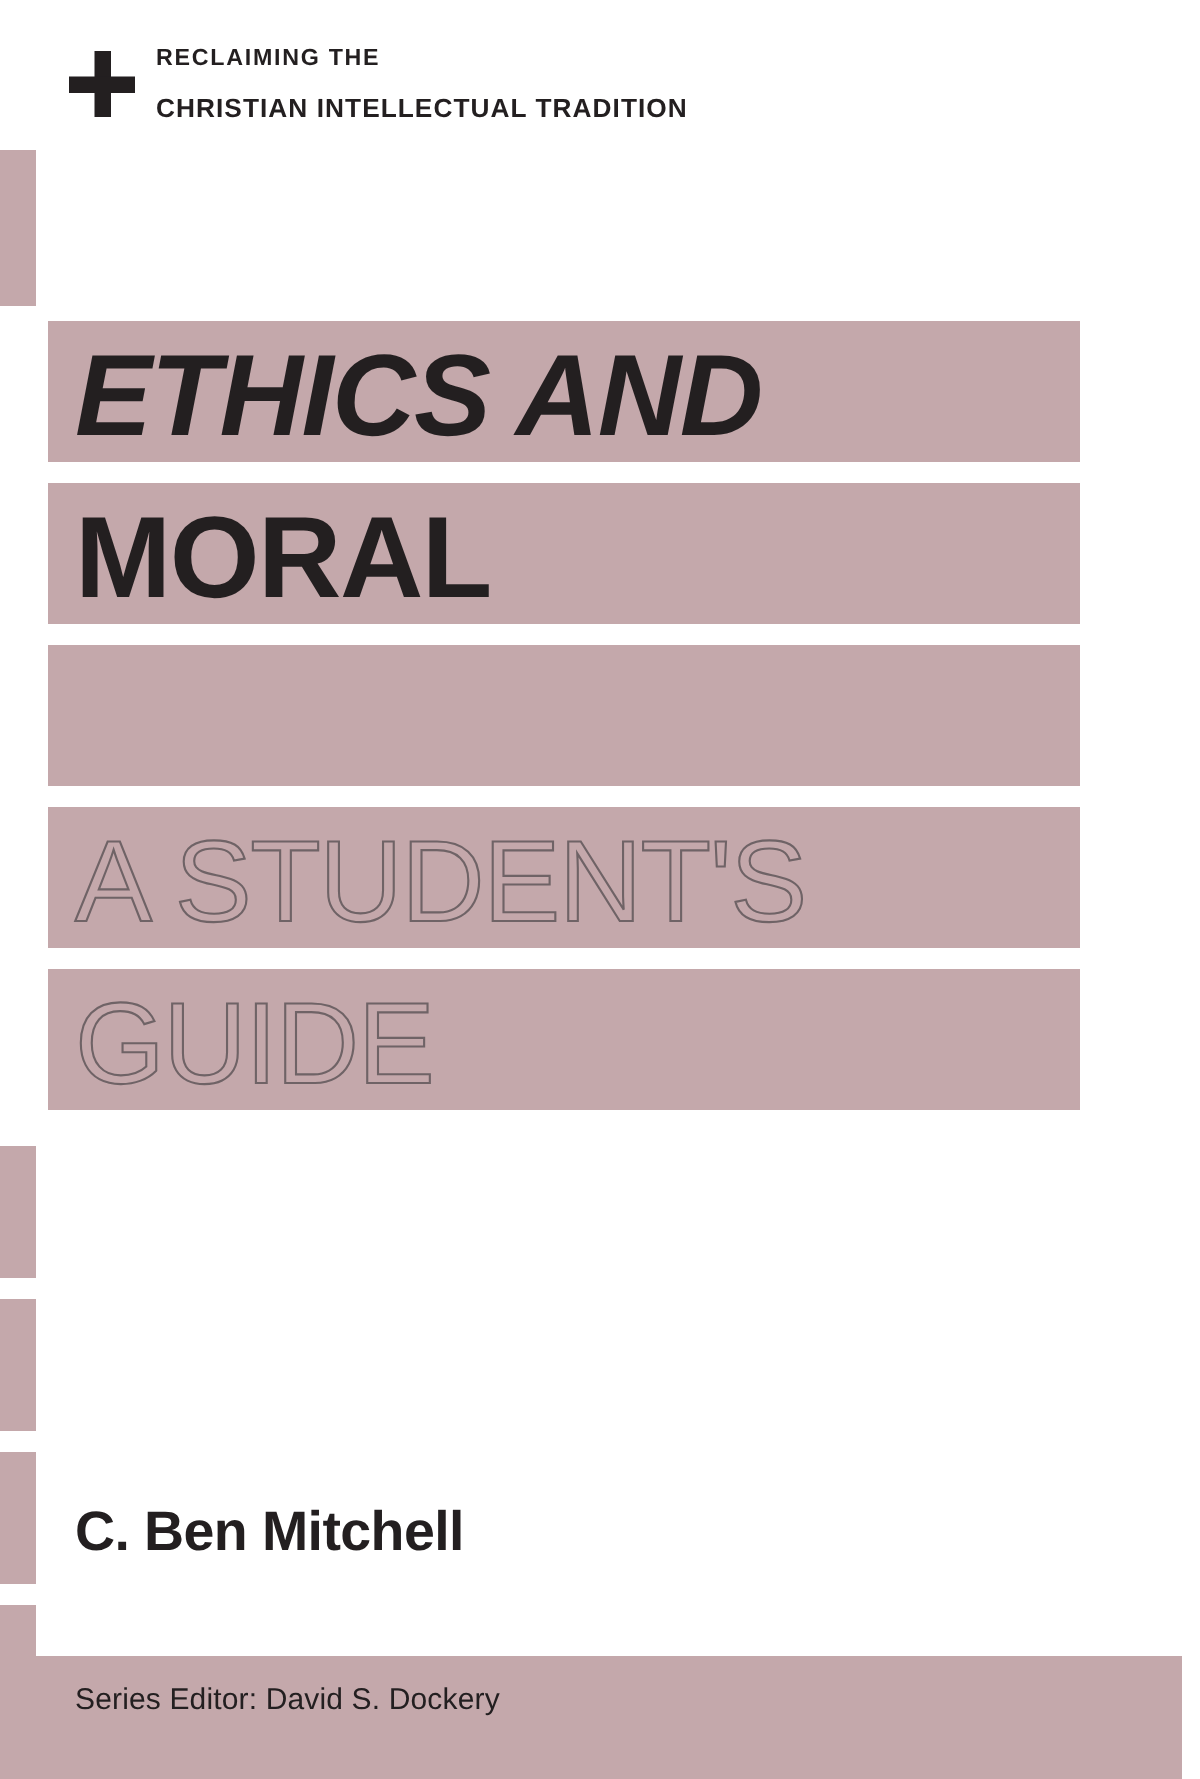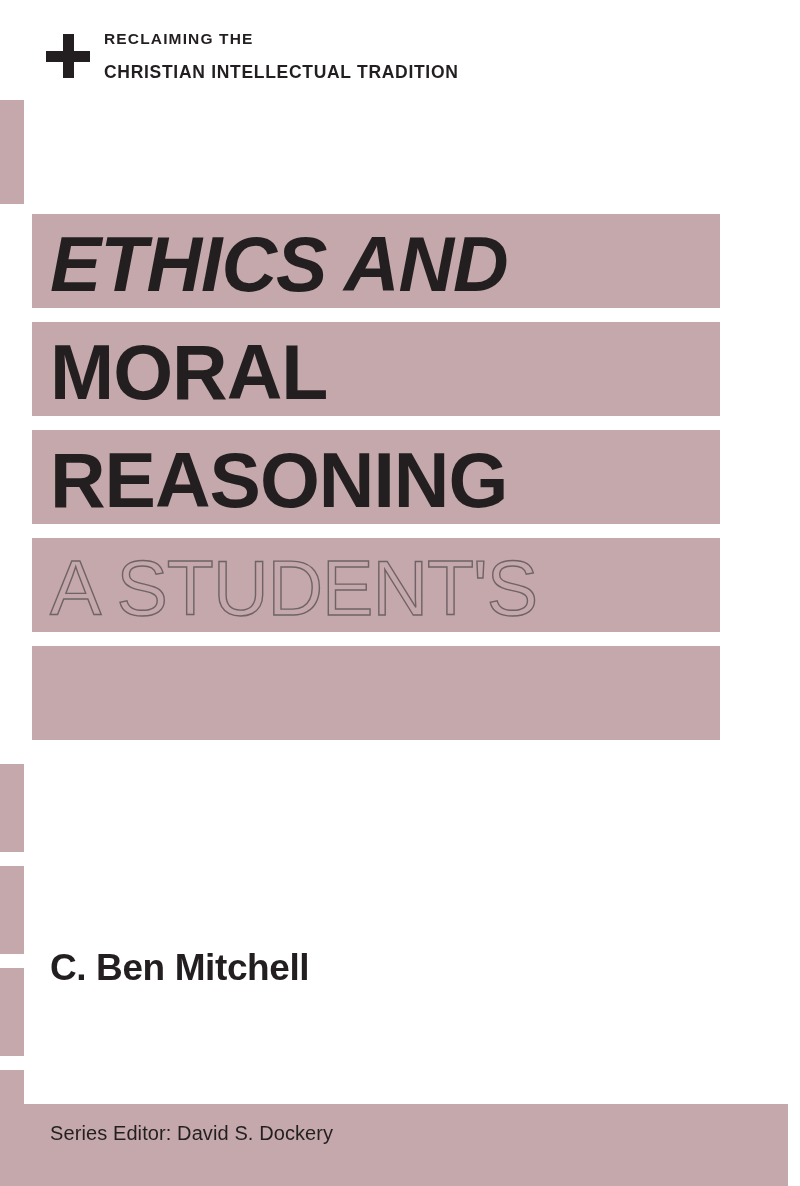--- a/index.html
+++ b/index.html
@@ -107,21 +107,21 @@
     line-height: 1;
     white-space: nowrap;
     -webkit-text-stroke: 1.4px #6f6366;
     -webkit-text-fill-color: transparent;
   }
 
   
   .author {
     position: absolute;
     left: 50px;
-    top: 947px;
+    top: 1000px;
     font-size: 37px;
     font-weight: bold;
     color: #231f20;
     letter-spacing: -0.4px;
   }
 
   
   .editor-band {
     position: absolute;
     left: 0;
@@ -162,22 +162,22 @@
   </div>
 
   <div class="band" style="top:214px;height:94px;"></div>
   <div class="band" style="top:322px;height:94px;"></div>
   <div class="band" style="top:430px;height:94px;"></div>
   <div class="band" style="top:538px;height:94px;"></div>
   <div class="band" style="top:646px;height:94px;"></div>
 
   <div class="title-line" style="top:226px;font-style:italic;">Ethics and</div>
   <div class="title-line" style="top:334px;">Moral</div>
-  <div class="title-line" style="top:442px;">Reasoning</div>
 
   <div class="subtitle-line" style="top:550px;">A Student's</div>
+  <div class="subtitle-line" style="top:658px;">Guide</div>
 
   <div class="author">C. Ben Mitchell</div>
 
   <div class="editor-band"></div>
   <div class="editor-text">Series Editor: David S. Dockery</div>
 
 </div>
 
 </body></html>

